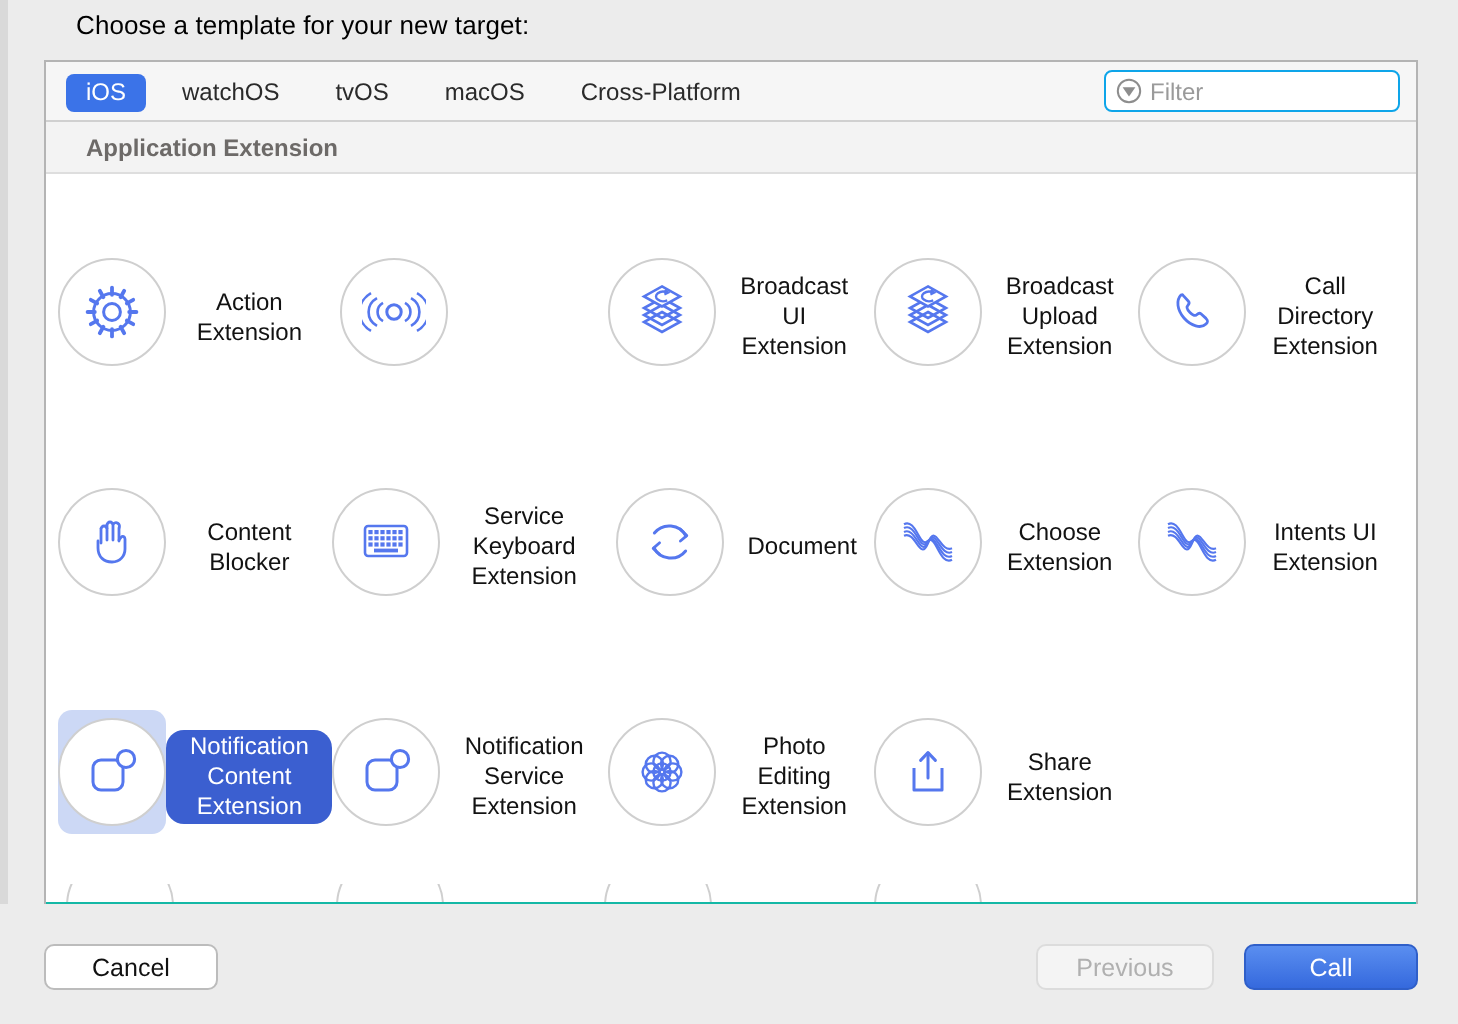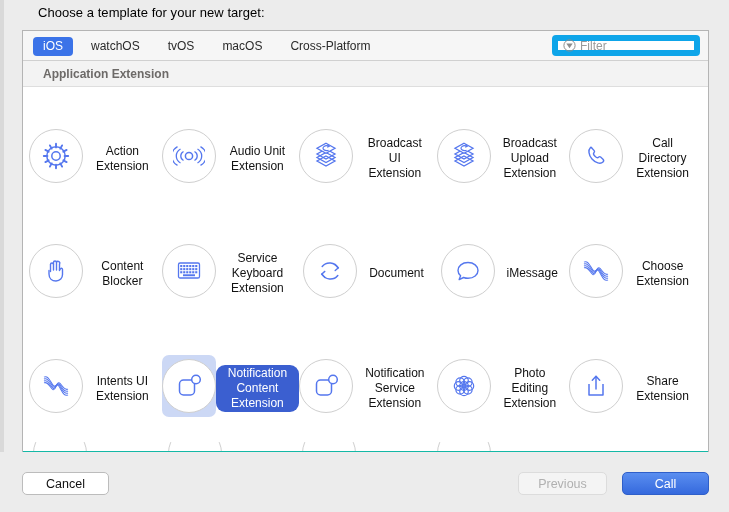--- a/index.html
+++ b/index.html
@@ -83,21 +83,21 @@
     background: #3b73e8;
     color: #ffffff;
   }
   .filter-box {
     position: absolute;
     right: 8px;
     top: 4px;
     width: 148px;
     height: 21px;
     background: #ffffff;
-    border: 6px solid #0ea5e9;
+    border: 1px solid #0ea5e9;
     border-radius: 4px;
     box-sizing: border-box;
     display: flex;
     align-items: center;
     padding-left: 5px;
   }
   .filter-icon {
     width: 13px; height: 13px;
     flex: 0 0 auto;
     margin-right: 4px;
@@ -314,21 +314,20 @@
                   <circle cx="16" cy="16" r="3.6" fill="none" stroke="#5577ee" stroke-width="1.5"></circle>
                   <path d="M10.5 11.49 A 5.5 5.225 0 0 0 10.5 20.509999999999998" fill="none" stroke="#5577ee" stroke-width="1.3"></path>
                   <path d="M21.5 11.49 A 5.5 5.225 0 0 1 21.5 20.509999999999998" fill="none" stroke="#5577ee" stroke-width="1.3"></path>
                   <path d="M7.5 9.030000000000001 A 8.5 8.075 0 0 0 7.5 22.97" fill="none" stroke="#5577ee" stroke-width="1.3"></path>
                   <path d="M24.5 9.030000000000001 A 8.5 8.075 0 0 1 24.5 22.97" fill="none" stroke="#5577ee" stroke-width="1.3"></path>
                   <path d="M4.5 6.57 A 11.5 10.924999999999999 0 0 0 4.5 25.43" fill="none" stroke="#5577ee" stroke-width="1.3"></path>
                   <path d="M27.5 6.57 A 11.5 10.924999999999999 0 0 1 27.5 25.43" fill="none" stroke="#5577ee" stroke-width="1.3"></path>
                 </svg>
               </div>
             </div>
-            <div class="label">Audio Unit Extension</div>
           </div>
           <div class="cell">
             <div class="icon-wrap">
               <div class="icon-circle">
                 <svg viewBox="0 0 32 32" width="32" height="32">
                   <path d="M16 16 L25 21 L16 26 L7 21 Z" fill="none" stroke="#5577ee" stroke-width="1.3"></path>
                   <path d="M16 12.5 L25 17.5 L16 22.5 L7 17.5 Z" fill="none" stroke="#5577ee" stroke-width="1.3"></path>
                   <path d="M16 9 L25 14 L16 19 L7 14 Z" fill="none" stroke="#5577ee" stroke-width="1.3"></path>
                   <path d="M16 3.2 L25 8.2 L16 13.2 L7 8.2 Z" fill="#ffffff" stroke="#5577ee" stroke-width="1.3"></path>
                   <path d="M18.6 6.2 A 3.6 2.4 0 1 0 18.6 10.2" fill="none" stroke="#5577ee" stroke-width="1.2"></path>
@@ -414,30 +413,20 @@
                   <path d="M11 22.4 L7.6 19.2 L10.8 16.4" fill="none" stroke="#5577ee" stroke-width="1.4" stroke-linecap="round" stroke-linejoin="round"></path>
                 </svg>
               </div>
             </div>
             <div class="label">Document</div>
           </div>
           <div class="cell">
             <div class="icon-wrap">
               <div class="icon-circle">
                 <svg viewBox="0 0 32 32" width="32" height="32">
-                  <path d="M16 7.5 C21.8 7.5 26 11.1 26 15.4 C26 19.7 21.8 23.3 16 23.3 C14.4 23.3 12.9 23 11.6 22.5 L7.2 24.6 L8.6 20.7 C7 19.3 6 17.5 6 15.4 C6 11.1 10.2 7.5 16 7.5 Z" fill="none" stroke="#5577ee" stroke-width="1.4" stroke-linejoin="round"></path>
-                </svg>
-              </div>
-            </div>
-            <div class="label">iMessage</div>
-          </div>
-          <div class="cell">
-            <div class="icon-wrap">
-              <div class="icon-circle">
-                <svg viewBox="0 0 32 32" width="32" height="32">
                   <path d="M4 7.119999999999999 C 10 3.8, 12 19.8, 16 15.36 C 20 12.2, 22 28.2, 28 24.88" fill="none" stroke="#5577ee" stroke-width="1.05"></path>
                   <path d="M4 9.01 C 10 5.9, 12 21.9, 16 15.78 C 20 10.1, 22 26.1, 28 22.99" fill="none" stroke="#5577ee" stroke-width="1.05"></path>
                   <path d="M4 10.99 C 10 8.1, 12 24.1, 16 16.22 C 20 7.9, 22 23.9, 28 21.01" fill="none" stroke="#5577ee" stroke-width="1.05"></path>
                   <path d="M4 12.88 C 10 10.2, 12 26.2, 16 16.64 C 20 5.8, 22 21.8, 28 19.12" fill="none" stroke="#5577ee" stroke-width="1.05"></path>
                 </svg>
               </div>
             </div>
             <div class="label">Choose Extension</div>
           </div>
           <div class="cell">

